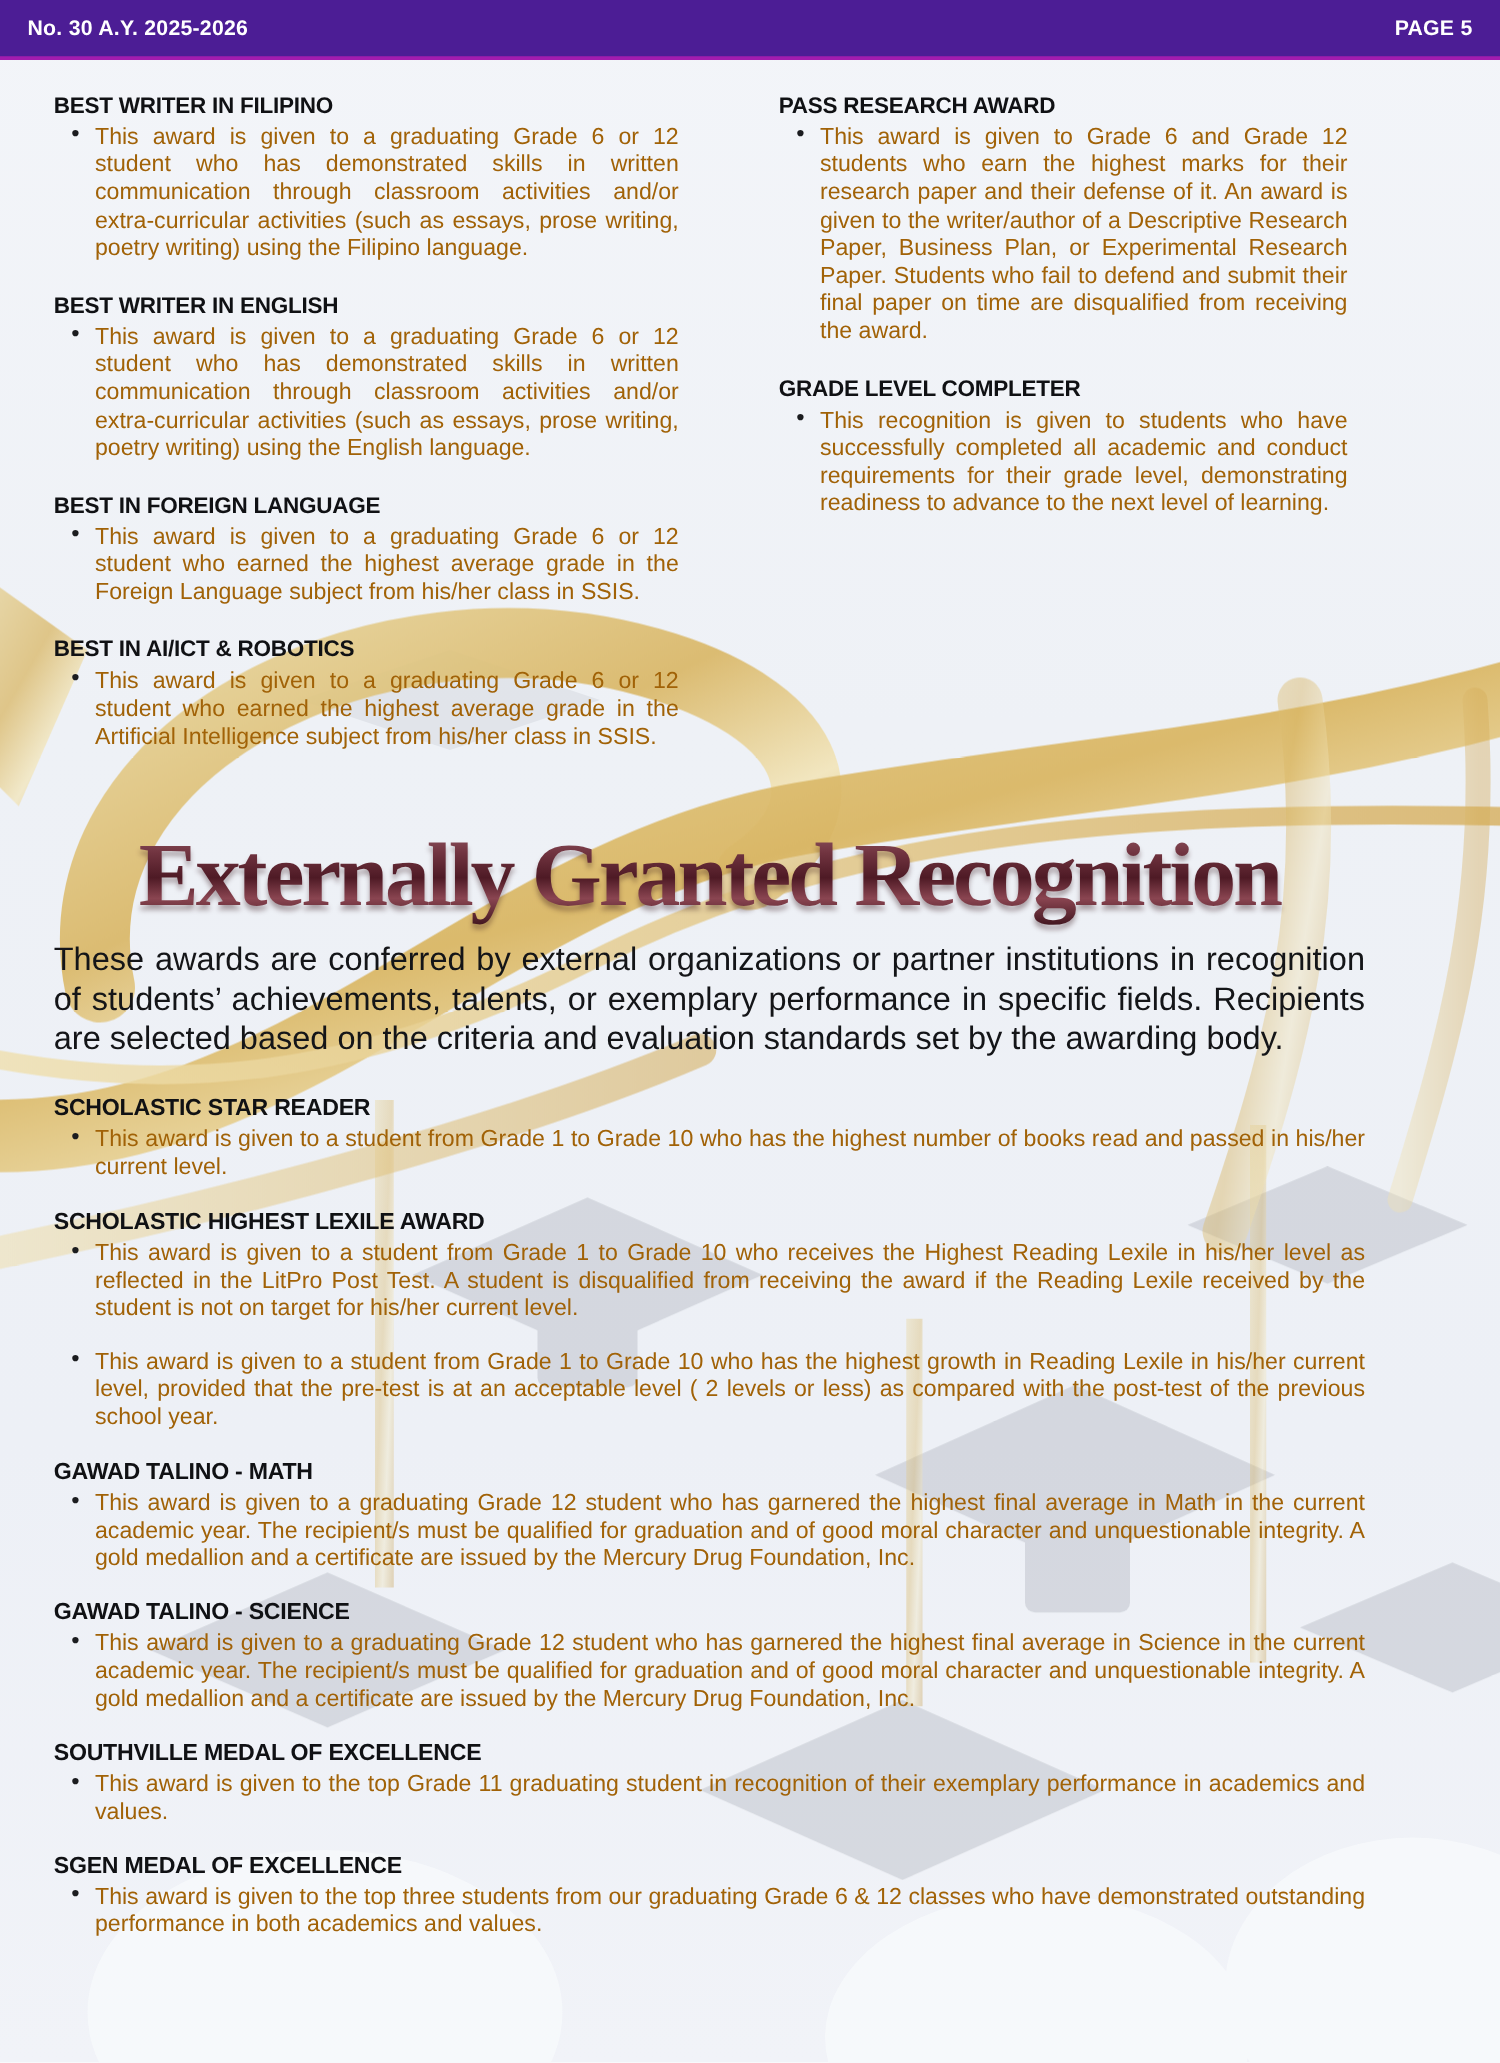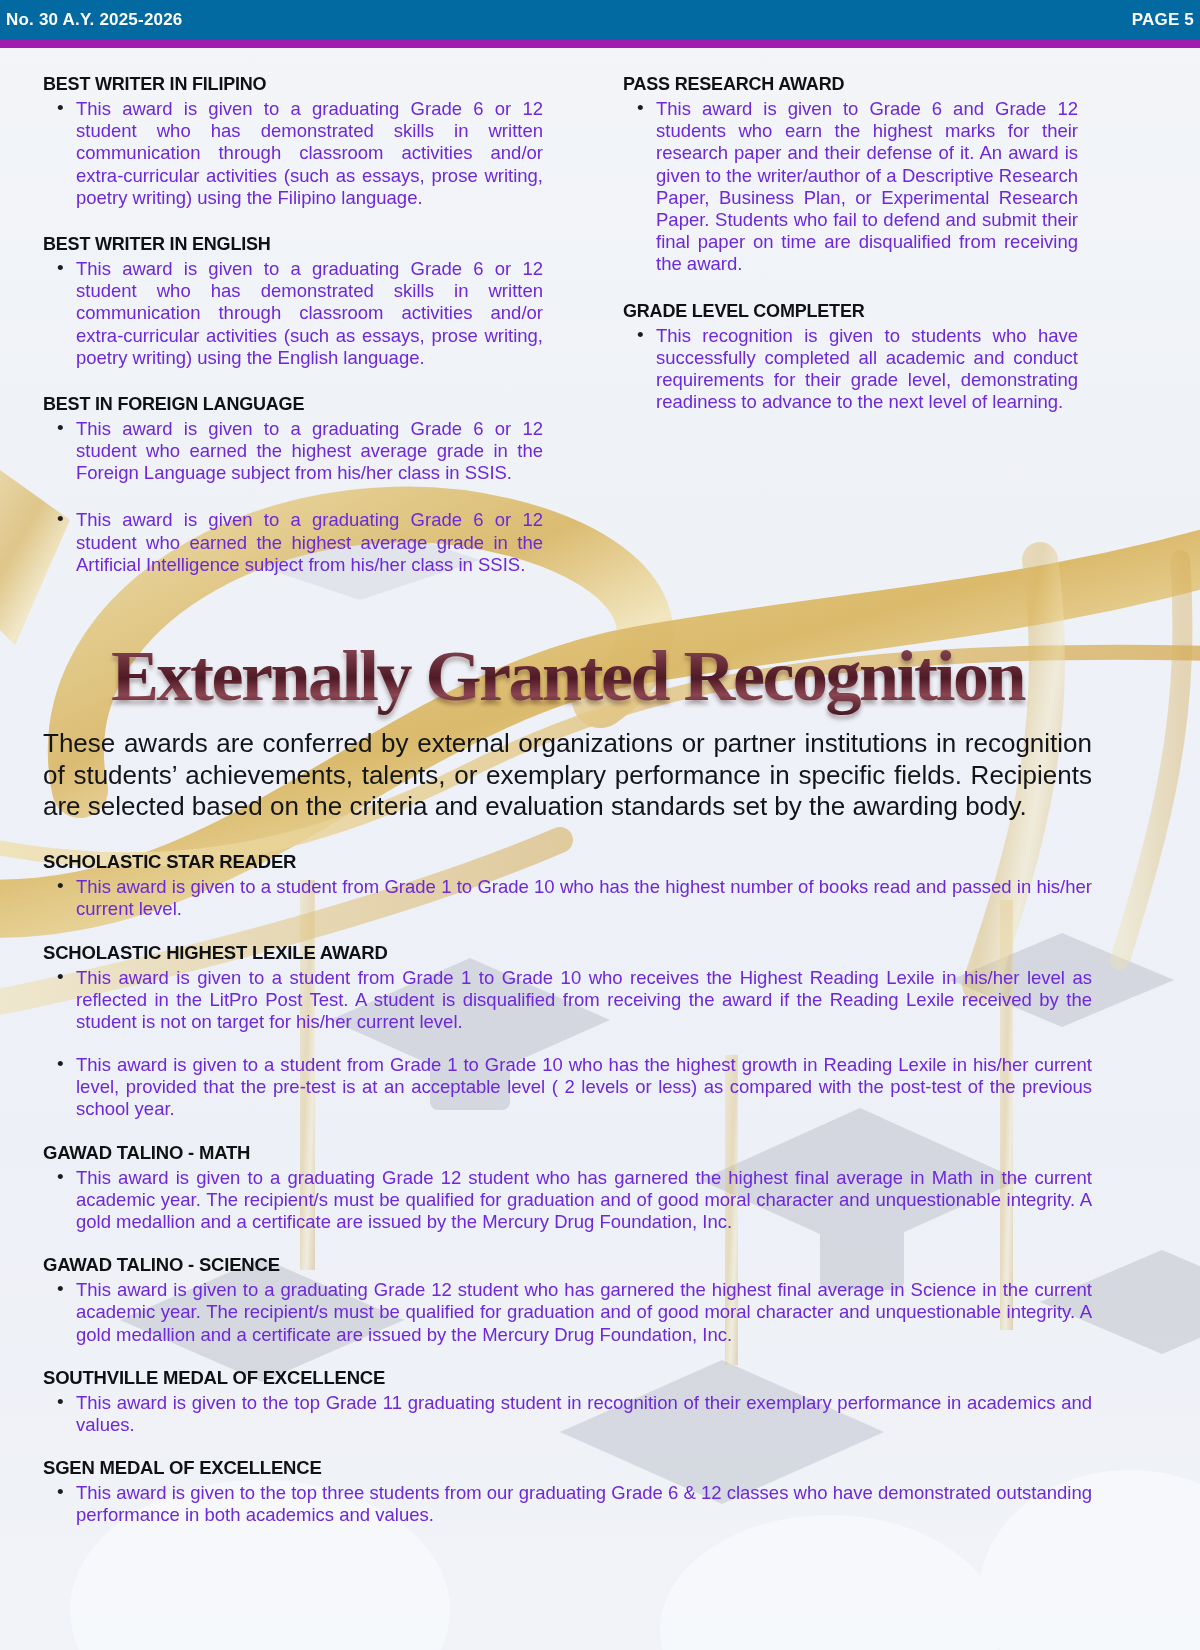--- a/index.html
+++ b/index.html
@@ -6,43 +6,43 @@
   html,body { width:1200px; height:1650px; }
   body {
     font-family:"Liberation Sans", sans-serif;
     background:linear-gradient(180deg,#f3f5f9 0%,#eef1f6 35%,#edf0f6 70%,#f1f3f8 100%);
     color:#17181a;
     overflow:hidden;
     position:relative;
   }
   .page-header {
     height:48px;
-    background:#0369a1;
-    border-bottom:8px solid #a21caf;
+    background:#4c1d95;
+    border-bottom:3px solid #a21caf;
     display:flex; align-items:center; justify-content:space-between;
-    padding:0 6px;
+    padding:0 22px;
     position:relative; z-index:5;
   }
   .page-header span {
     color:#ffffff; font-weight:bold; font-size:17px; letter-spacing:.2px;
   }
   .decor { position:absolute; top:0; left:0; width:1200px; height:1650px; z-index:0; pointer-events:none; }
   main { position:relative; z-index:2; padding:26px 108px 0 43px; }
   .two-col { display:flex; gap:80px; }
   .col-left  { width:500px; }
   .col-right { width:455px; }
   .award { margin-bottom:25px; }
   .award h2 {
     font-size:18px; font-weight:800; letter-spacing:-.2px;
     color:#101114; margin-bottom:3px; text-transform:uppercase;
   }
   .award ul { list-style:none; padding-left:12px; }
   .award li {
     position:relative; padding-left:21px;
-    font-size:18.5px; line-height:1.2; text-align:justify; color:#6d28d9;
+    font-size:18.5px; line-height:1.2; text-align:justify; color:#a16207;
   }
   .award li::before {
     content:"\2022"; position:absolute; left:2px; top:-1px; font-size:19px; color:#1b1c1f;
   }
   .big-title {
     margin-top:34px;
     font-family:"Liberation Serif", serif;
     font-weight:bold;
     font-size:72px;
     letter-spacing:-2.5px;
@@ -133,20 +133,21 @@
             <li>This award is given to a graduating Grade 6 or 12 student who has demonstrated skills in written communication through classroom activities and/or extra-curricular activities (such as essays, prose writing, poetry writing) using the English language.</li>
           </ul>
       </section>
       <section class="award">
         <h2>BEST IN FOREIGN LANGUAGE</h2>
         <ul>
             <li>This award is given to a graduating Grade 6 or 12 student who earned the highest average grade in the Foreign Language subject from his/her class in SSIS.</li>
           </ul>
       </section>
       <section class="award">
+        <h2>BEST IN AI/ICT &amp; ROBOTICS</h2>
         <ul>
             <li>This award is given to a graduating Grade 6 or 12 student who earned the highest average grade in the Artificial Intelligence subject from his/her class in SSIS.</li>
           </ul>
       </section>
     </div>
     <div class="col-right">
       <section class="award">
         <h2>PASS RESEARCH AWARD</h2>
         <ul>
             <li>This award is given to Grade 6 and Grade 12 students who earn the highest marks for their research paper and their defense of it. An award is given to the writer/author of a Descriptive Research Paper, Business Plan, or Experimental Research Paper. Students who fail to defend and submit their final paper on time are disqualified from receiving the award.</li>

